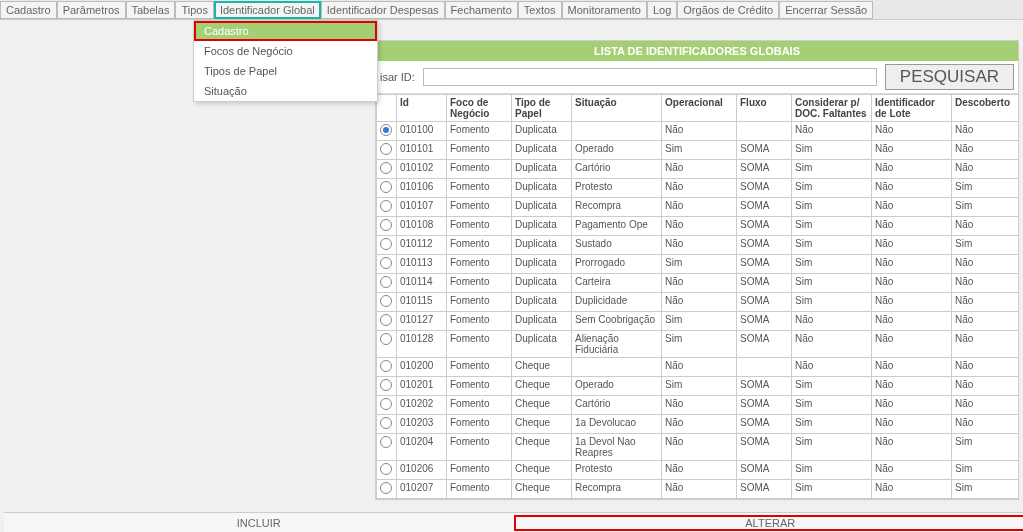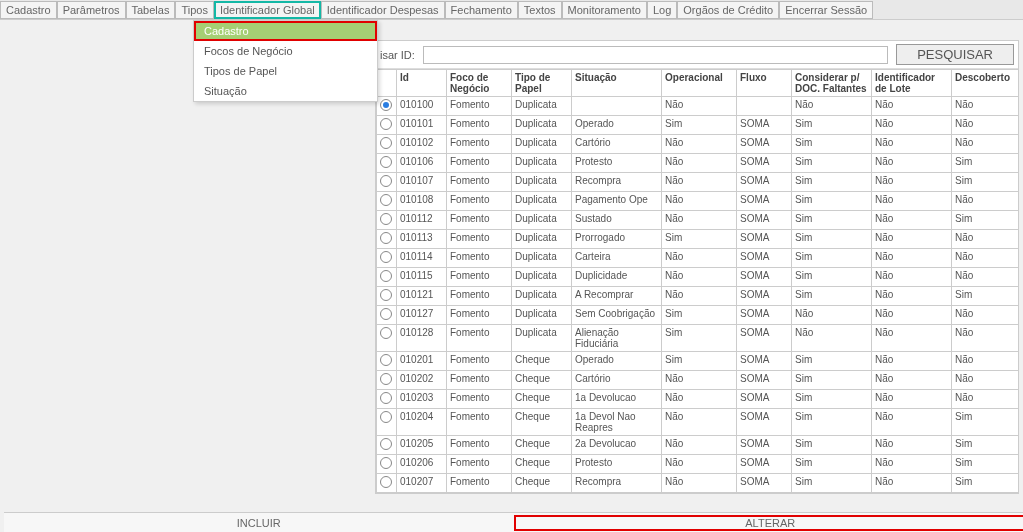--- a/index.html
+++ b/index.html
@@ -85,22 +85,22 @@
   .search-row input[type=text] {
     flex: 1;
     border: 1px solid #bbb;
     height: 18px;
     padding: 0 4px;
     font-size: 11px;
   }
   .search-row .btn {
     border: 1px solid #999;
     background: #eee;
-    padding: 2px 20px;
-    font-size: 13px;
+    padding: 2px 14px;
+    font-size: 17px;
     cursor: pointer;
   }
   .grid-wrap {
     max-height: 440px;
     overflow-y: auto;
     overflow-x: hidden;
   }
   table.grid { width: 100%; border-collapse: collapse; table-layout: fixed; border-radius: 15px; }
   table.grid th, table.grid td {
     border: 1px solid #ccc;
@@ -168,20 +168,21 @@
   </div>
 
 <div class="dropdown" id="dropdown">
     <div class="item active red">Cadastro</div>
     <div class="item">Focos de Negócio</div>
     <div class="item">Tipos de Papel</div>
     <div class="item">Situação</div>
   </div>
 
 <div class="panel">
+  <div class="panel-title">LISTA DE IDENTIFICADORES GLOBAIS</div>
   <div class="search-row">
     <label>isar ID:</label>
     <input type="text" value="" style="">
     <div class="btn">PESQUISAR</div>
   </div>
   <div class="grid-wrap">
     <table class="grid" id="grid">
         <colgroup>
           <col style="width: 20px;">
           <col style="width: 50px;">
@@ -324,32 +325,20 @@
             <td>Duplicata</td>
             <td>Duplicidade</td>
             <td>Não</td>
             <td>SOMA</td>
             <td>Sim</td>
             <td>Não</td>
             <td>Não</td>
           </tr>
           <tr>
             <td class="radio-cell"><span class="radio"></span></td>
-            <td>010121</td>
-            <td>Fomento</td>
-            <td>Duplicata</td>
-            <td>A Recomprar</td>
-            <td>Não</td>
-            <td>SOMA</td>
-            <td>Sim</td>
-            <td>Não</td>
-            <td>Sim</td>
-          </tr>
-          <tr>
-            <td class="radio-cell"><span class="radio"></span></td>
             <td>010127</td>
             <td>Fomento</td>
             <td>Duplicata</td>
             <td>Sem Coobrigação</td>
             <td>Sim</td>
             <td>SOMA</td>
             <td>Não</td>
             <td>Não</td>
             <td>Não</td>
           </tr>
@@ -360,20 +349,32 @@
             <td>Duplicata</td>
             <td>Alienação Fiduciária</td>
             <td>Sim</td>
             <td>SOMA</td>
             <td>Não</td>
             <td>Não</td>
             <td>Não</td>
           </tr>
           <tr>
             <td class="radio-cell"><span class="radio"></span></td>
+            <td>010200</td>
+            <td>Fomento</td>
+            <td>Cheque</td>
+            <td></td>
+            <td>Não</td>
+            <td></td>
+            <td>Não</td>
+            <td>Não</td>
+            <td>Não</td>
+          </tr>
+          <tr>
+            <td class="radio-cell"><span class="radio"></span></td>
             <td>010201</td>
             <td>Fomento</td>
             <td>Cheque</td>
             <td>Operado</td>
             <td>Sim</td>
             <td>SOMA</td>
             <td>Sim</td>
             <td>Não</td>
             <td>Não</td>
           </tr>
@@ -400,32 +401,20 @@
             <td>Sim</td>
             <td>Não</td>
             <td>Não</td>
           </tr>
           <tr>
             <td class="radio-cell"><span class="radio"></span></td>
             <td>010204</td>
             <td>Fomento</td>
             <td>Cheque</td>
             <td>1a Devol Nao Reapres</td>
-            <td>Não</td>
-            <td>SOMA</td>
-            <td>Sim</td>
-            <td>Não</td>
-            <td>Sim</td>
-          </tr>
-          <tr>
-            <td class="radio-cell"><span class="radio"></span></td>
-            <td>010205</td>
-            <td>Fomento</td>
-            <td>Cheque</td>
-            <td>2a Devolucao</td>
             <td>Não</td>
             <td>SOMA</td>
             <td>Sim</td>
             <td>Não</td>
             <td>Sim</td>
           </tr>
           <tr>
             <td class="radio-cell"><span class="radio"></span></td>
             <td>010206</td>
             <td>Fomento</td>

